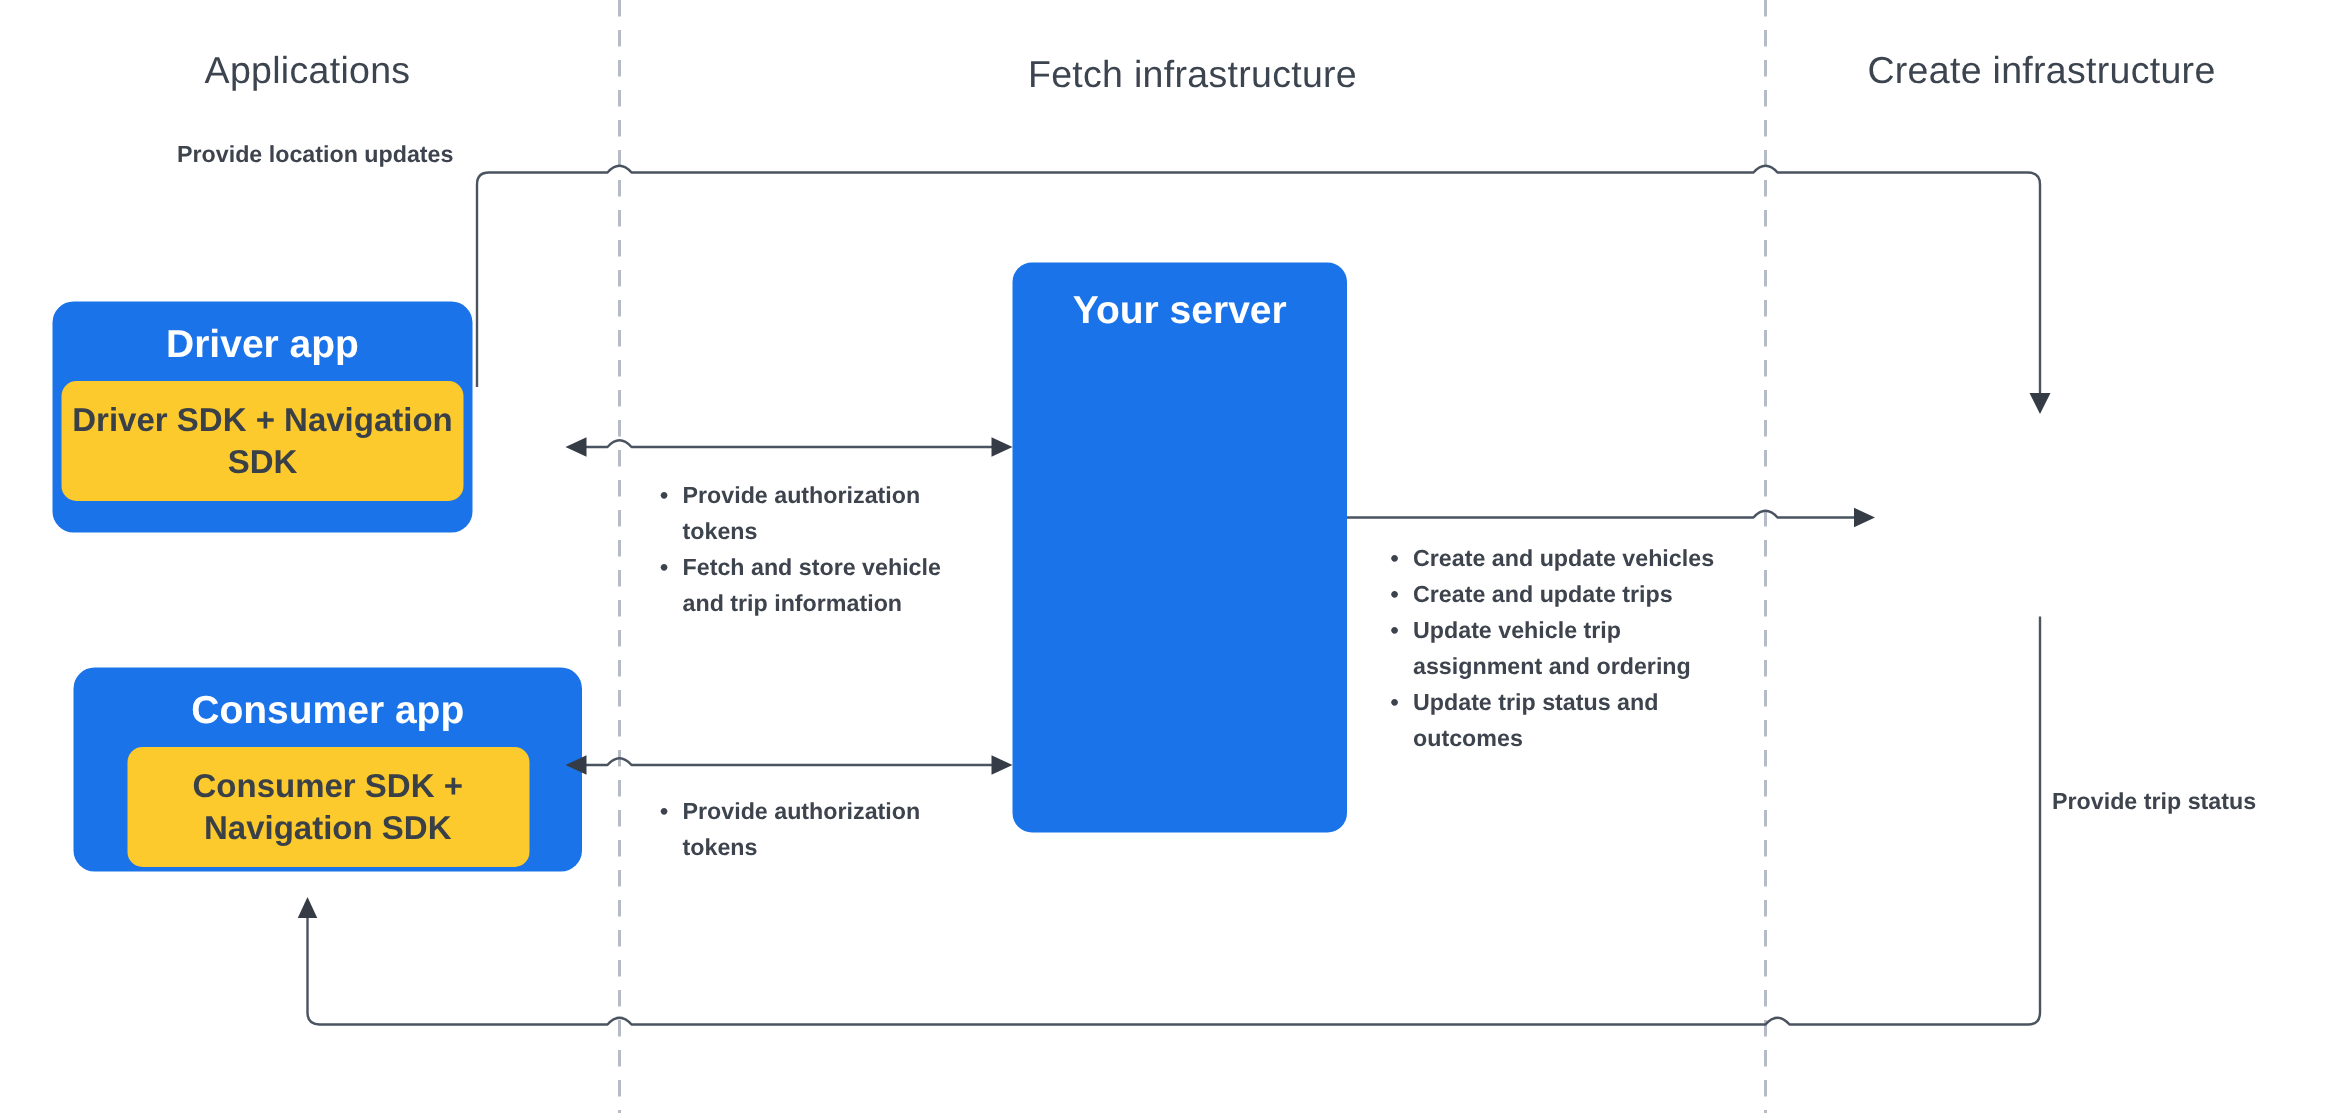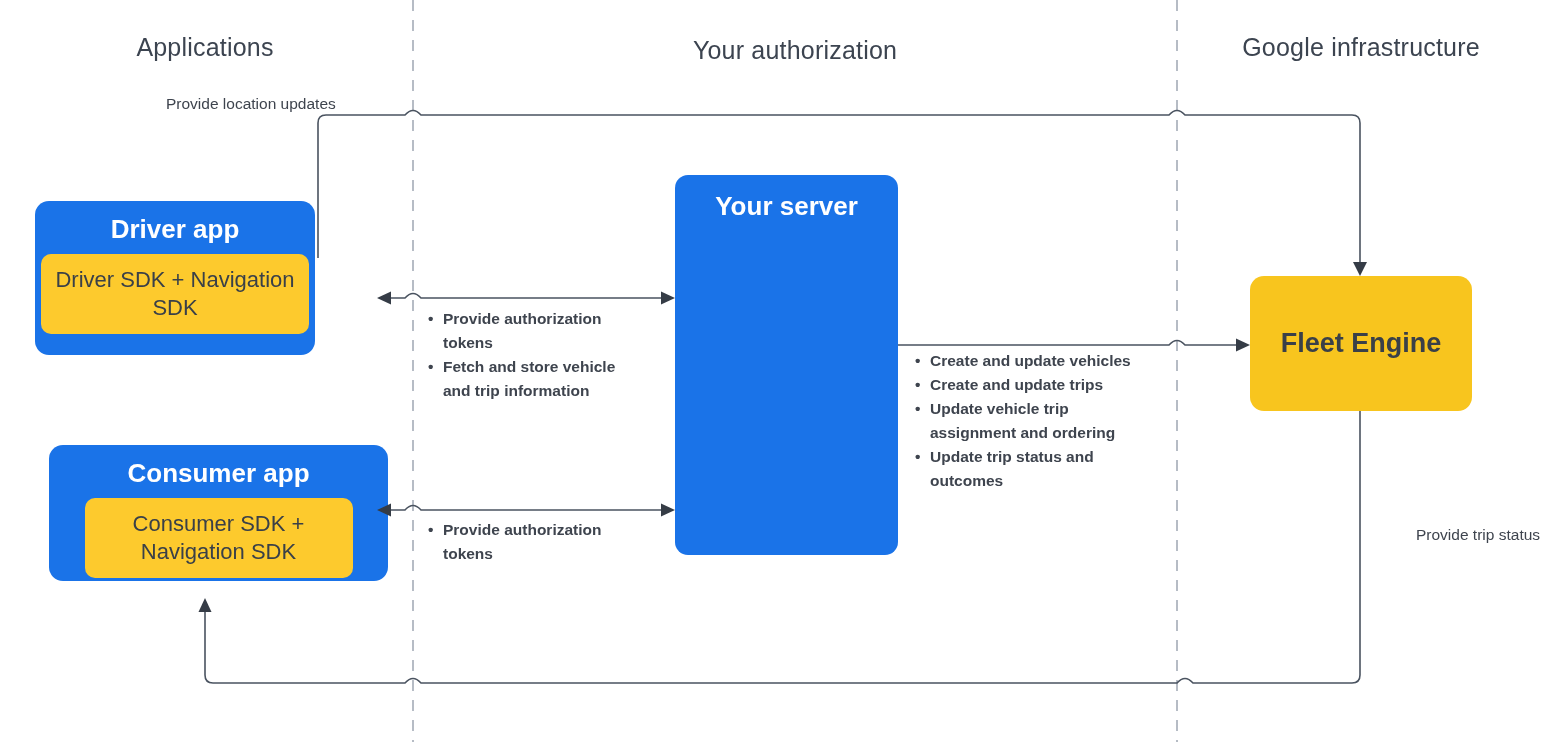--- a/index.html
+++ b/index.html
@@ -39,21 +39,21 @@
     margin-top:11px;
     text-align:center;
   }
   .sdk-box{
     background:var(--yellow-sdk,#FDCA2D);
     border-radius:10px;
     width:268px;height:80px;
     margin-top:8px;
     display:flex;align-items:center;justify-content:center;
     text-align:center;
-    font-weight:400;
+    font-weight:700;
     font-size:22px;
     line-height:28px;
     color:var(--sdk-text,#3A4048);
     padding:0 6px;box-sizing:border-box;
   }
   #node-driver{left:35px;top:201px;width:280px;height:154px;}
   #node-consumer{left:49px;top:445px;width:339px;height:136px;}
   #node-server{left:675px;top:175px;width:223px;height:380px;border-radius:13px;}
   #node-server .node-title{margin-top:14px;}
   #node-fleet{
@@ -61,33 +61,32 @@
     background:var(--yellow-fleet,#F8C51E);
     border-radius:14px;
     display:flex;align-items:center;justify-content:center;
     font-weight:700;font-size:27px;
     color:var(--sdk-text,#3A4048);
   }
 
   
   .edge-label{
     position:absolute;
-    font-weight:400;
+    font-weight:700;
     font-size:15.5px;
     color:var(--label-text,#3E444E);
     white-space:nowrap;
-    margin-left:48px;
   }
   #lbl-location{left:118px;top:95px;}
   #lbl-trip{left:1368px;top:526px;}
 
   
   .bullets{
     position:absolute;
-    margin:0;padding:0;
+    margin:12px;padding:0;
     list-style:none;
     font-weight:700;
     font-size:15.5px;
     line-height:24px;
     color:var(--label-text,#3E444E);
   }
   .bullets li{position:relative;padding-left:15px;}
   .bullets li::before{content:"\2022";position:absolute;left:0;}
   #list-driver-server{left:428px;top:307px;width:202px;}
   #list-consumer-server{left:428px;top:518px;width:188px;}
@@ -101,44 +100,41 @@
   .divider{stroke:var(--dashed,#B6BCC5);stroke-width:2;}
   .connector{stroke:var(--line,#4A5360);stroke-width:1.6;fill:none;stroke-linejoin:round;}
   .arrowhead{fill:var(--arrow,#353C46);stroke:none;}
 </style>
 </head>
 <body>
 
 <div class="canvas">
 
   <div class="col-header" id="hdr-apps">Applications</div>
-  <div class="col-header" id="hdr-your">Your authorization</div>
-  <div class="col-header" id="hdr-google">Google infrastructure</div>
+  <div class="col-header" id="hdr-your">Fetch infrastructure</div>
+  <div class="col-header" id="hdr-google">Create infrastructure</div>
 
   <div class="node node-blue" id="node-driver">
     <div class="node-title">Driver app</div>
     <div class="sdk-box">
       <span>Driver SDK + Navigation SDK</span>
     </div>
   </div>
 
   <div class="node node-blue" id="node-consumer">
     <div class="node-title">Consumer app</div>
     <div class="sdk-box">
       <span>Consumer SDK + Navigation SDK</span>
     </div>
   </div>
 
   <div class="node node-blue" id="node-server">
     <div class="node-title">Your server</div>
   </div>
 
-  <div class="node" id="node-fleet">
-    <span>Fleet Engine</span>
-  </div>
 
   <div class="edge-label" id="lbl-location">Provide location updates</div>
   <div class="edge-label" id="lbl-trip">Provide trip status</div>
 
   <ul class="bullets" id="list-driver-server">
     <li>Provide authorization tokens</li>
     <li>Fetch and store vehicle and trip information</li>
   </ul>
 
   <ul class="bullets" id="list-consumer-server">

